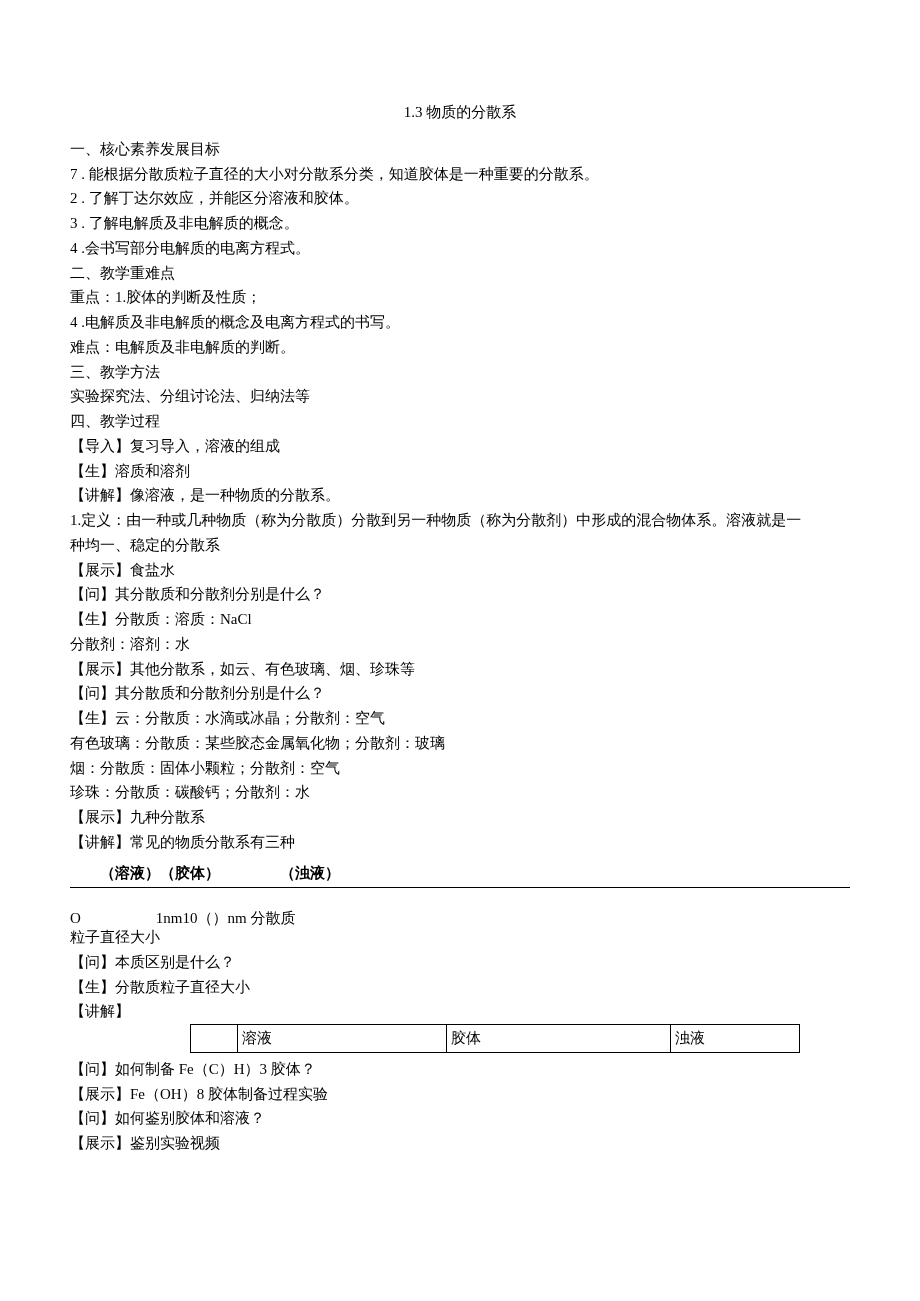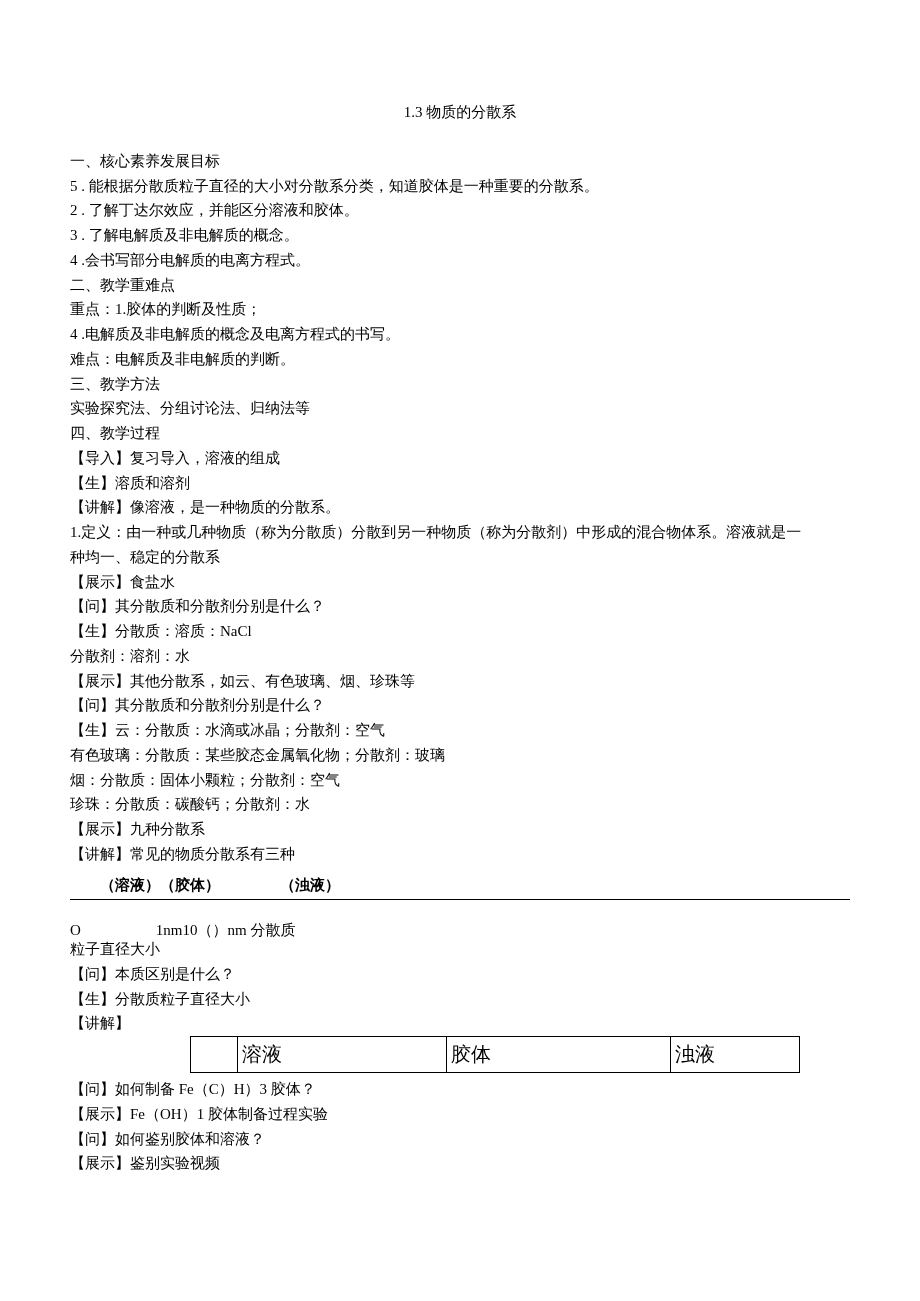--- a/index.html
+++ b/index.html
@@ -8,21 +8,21 @@
       line-height: 1.65;
       color: #000;
       background: #fff;
       margin: 0;
       padding: 100px 70px 50px 70px;
       width: 780px;
     }
     .title {
       text-align: center;
       font-size: 15px;
-      margin-bottom: 24px;
+      margin-bottom: 12px;
     }
     .line {
       margin: 0 0;
     }
     .axis-wrap {
       margin: 6px 0 2px 0;
       font-weight: bold;
     }
     .axis-labels {
       margin-left: 2em;
@@ -36,41 +36,41 @@
     .axis-under {
       margin-top: 18px;
     }
     .axis-caption {
       text-align: left;
       margin-top: -6px;
     }
     table {
       border-collapse: collapse;
       margin-left: 120px;
-      font-size: 20px;
+      font-size: 15px;
     }
     td {
       border: 1px solid #000;
       padding: 1px 4px;
       vertical-align: middle;
       text-align: left;
     }
     .col0 { width: 38px; }
     .col1 { width: 200px; }
     .col2 { width: 215px; }
     .col3 { width: 120px; }
     .spacer-small { height: 4px; }
   </style>
 </head>
 <body>
 
 <div class="title">1.3 物质的分散系</div>
 
 <div class="line">一、核心素养发展目标</div>
-<div class="line">5  . 能根据分散质粒子直径的大小对分散系分类，知道胶体是一种重要的分散系。</div>
+<div class="line">7  . 能根据分散质粒子直径的大小对分散系分类，知道胶体是一种重要的分散系。</div>
 <div class="line">2  . 了解丁达尔效应，并能区分溶液和胶体。</div>
 <div class="line">3  . 了解电解质及非电解质的概念。</div>
 <div class="line">4  .会书写部分电解质的电离方程式。</div>
 
 <div class="line">二、教学重难点</div>
 <div class="line">重点：1.胶体的判断及性质；</div>
 <div class="line">4  .电解质及非电解质的概念及电离方程式的书写。</div>
 <div class="line">难点：电解质及非电解质的判断。</div>
 
 <div class="line">三、教学方法</div>
@@ -113,15 +113,15 @@
     <td class="col0"></td>
     <td class="col1">溶液</td>
     <td class="col2">胶体</td>
     <td class="col3">浊液</td>
   </tr>
 </tbody>
   </table>
 
 <div class="spacer-small"></div>
 <div class="line">【问】如何制备 Fe（C）H）3 胶体？</div>
-<div class="line">【展示】Fe（OH）1 胶体制备过程实验</div>
+<div class="line">【展示】Fe（OH）8 胶体制备过程实验</div>
 <div class="line">【问】如何鉴别胶体和溶液？</div>
 <div class="line">【展示】鉴别实验视频</div>
 
 </body></html>

